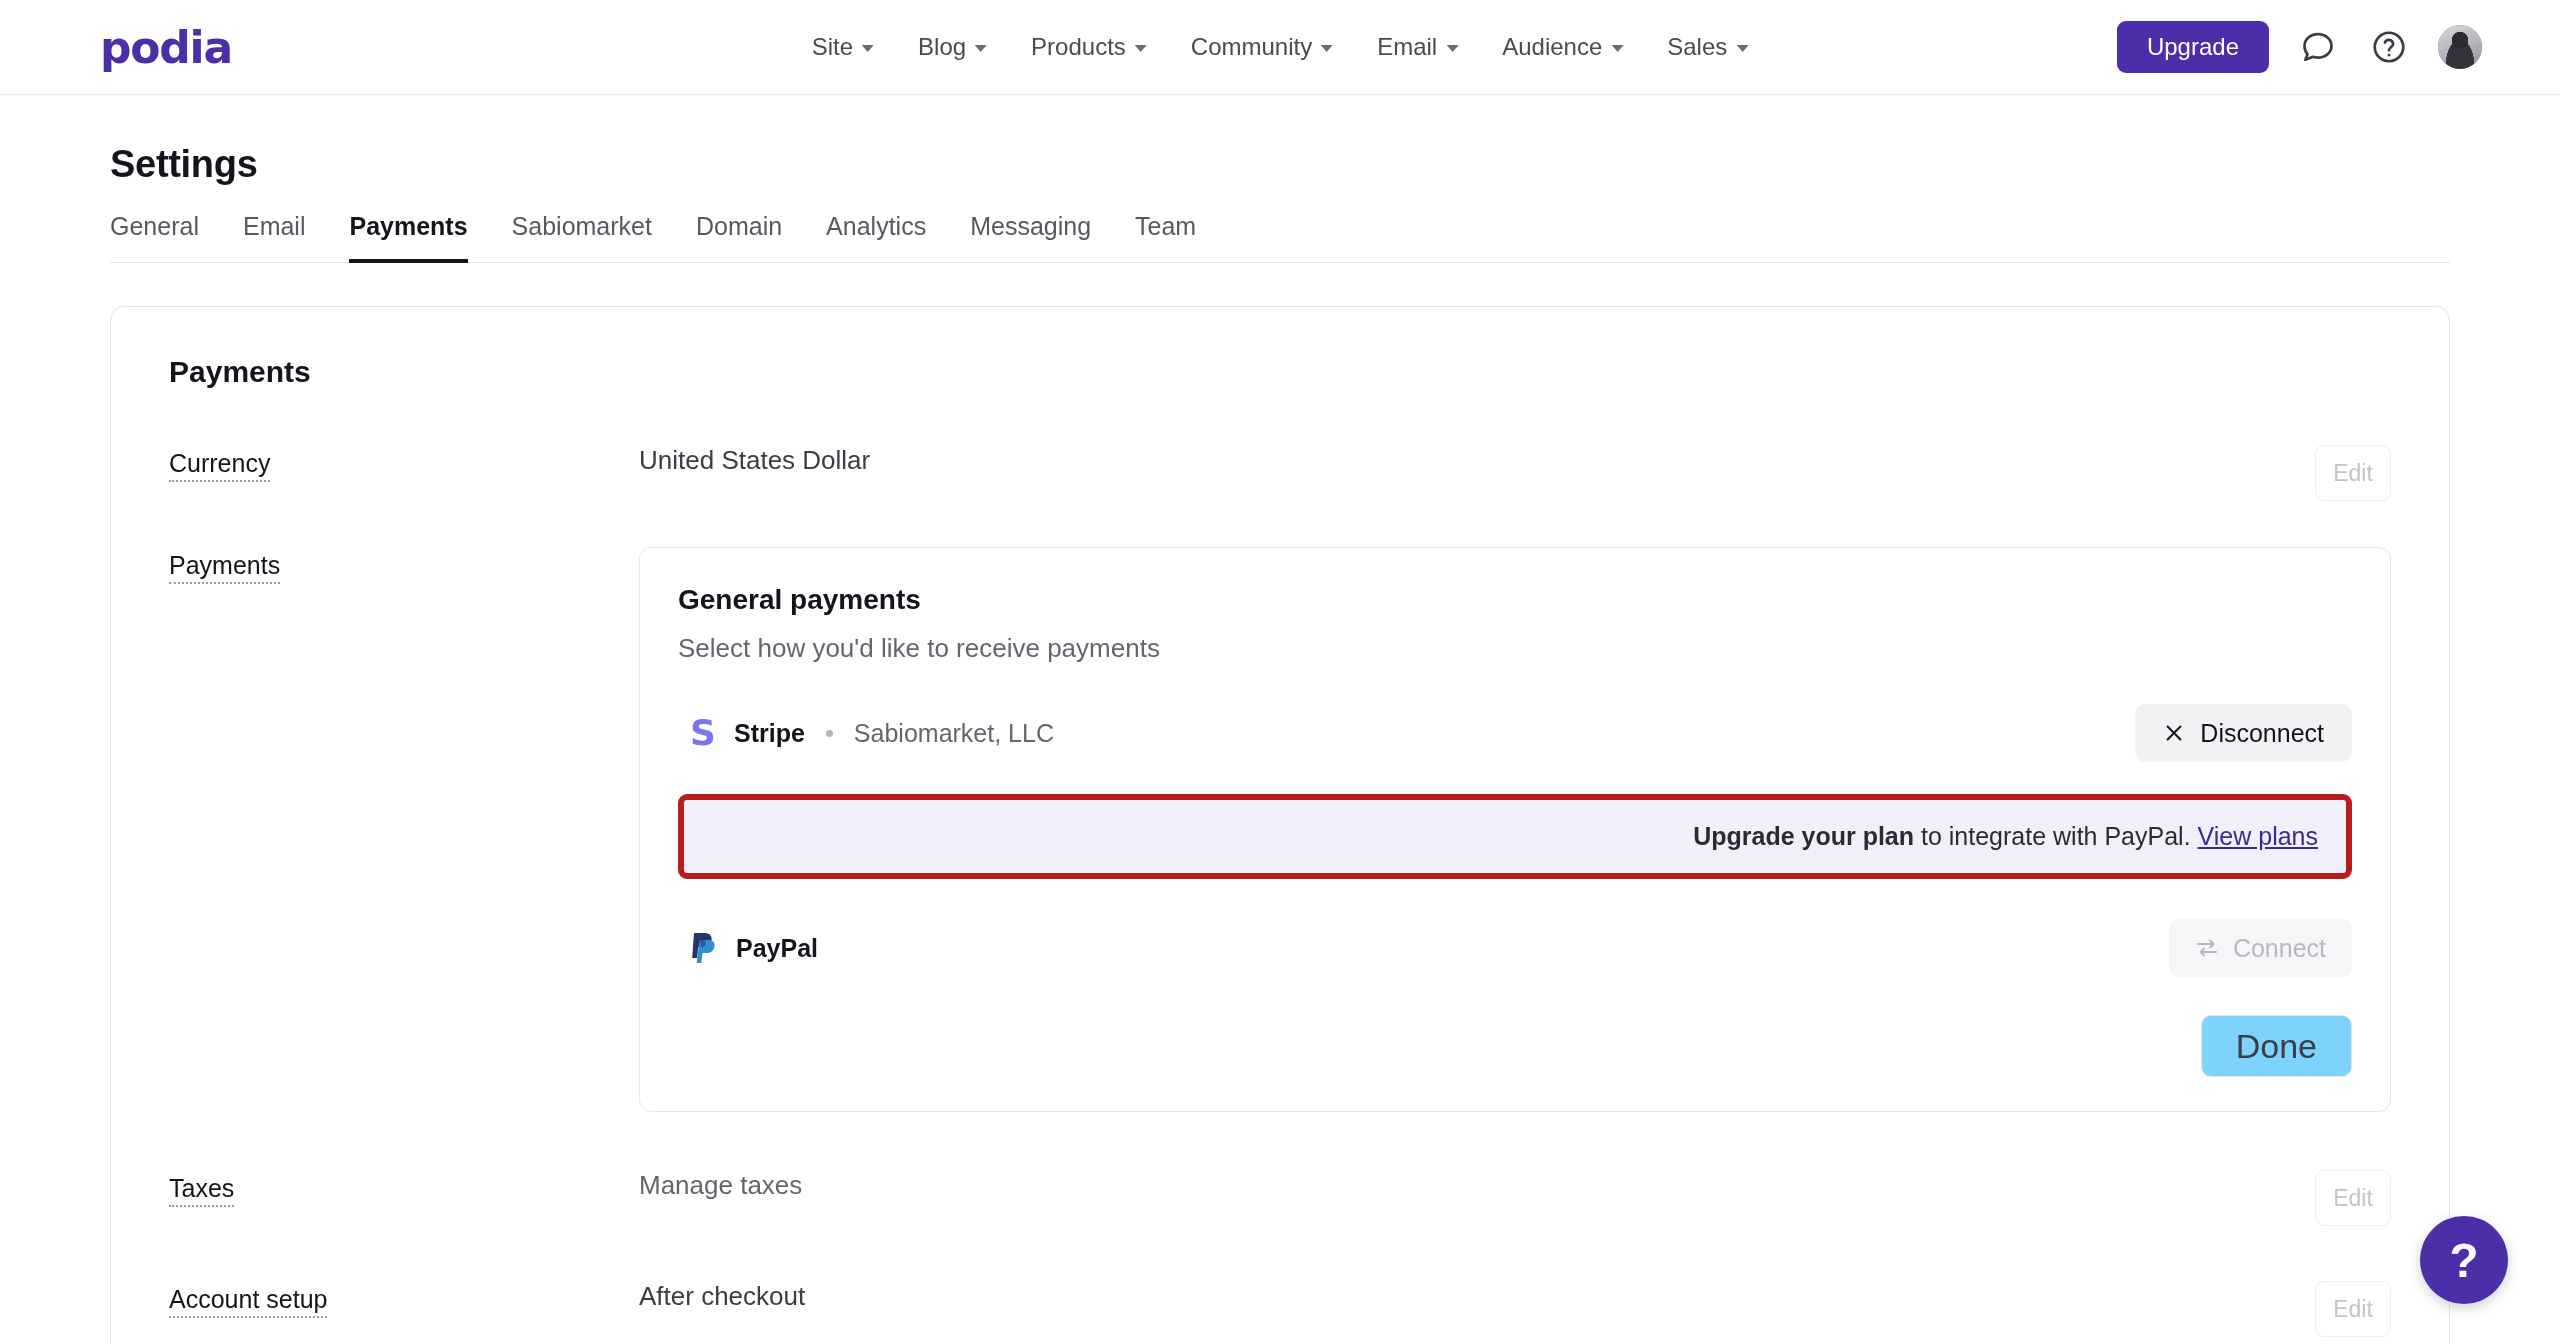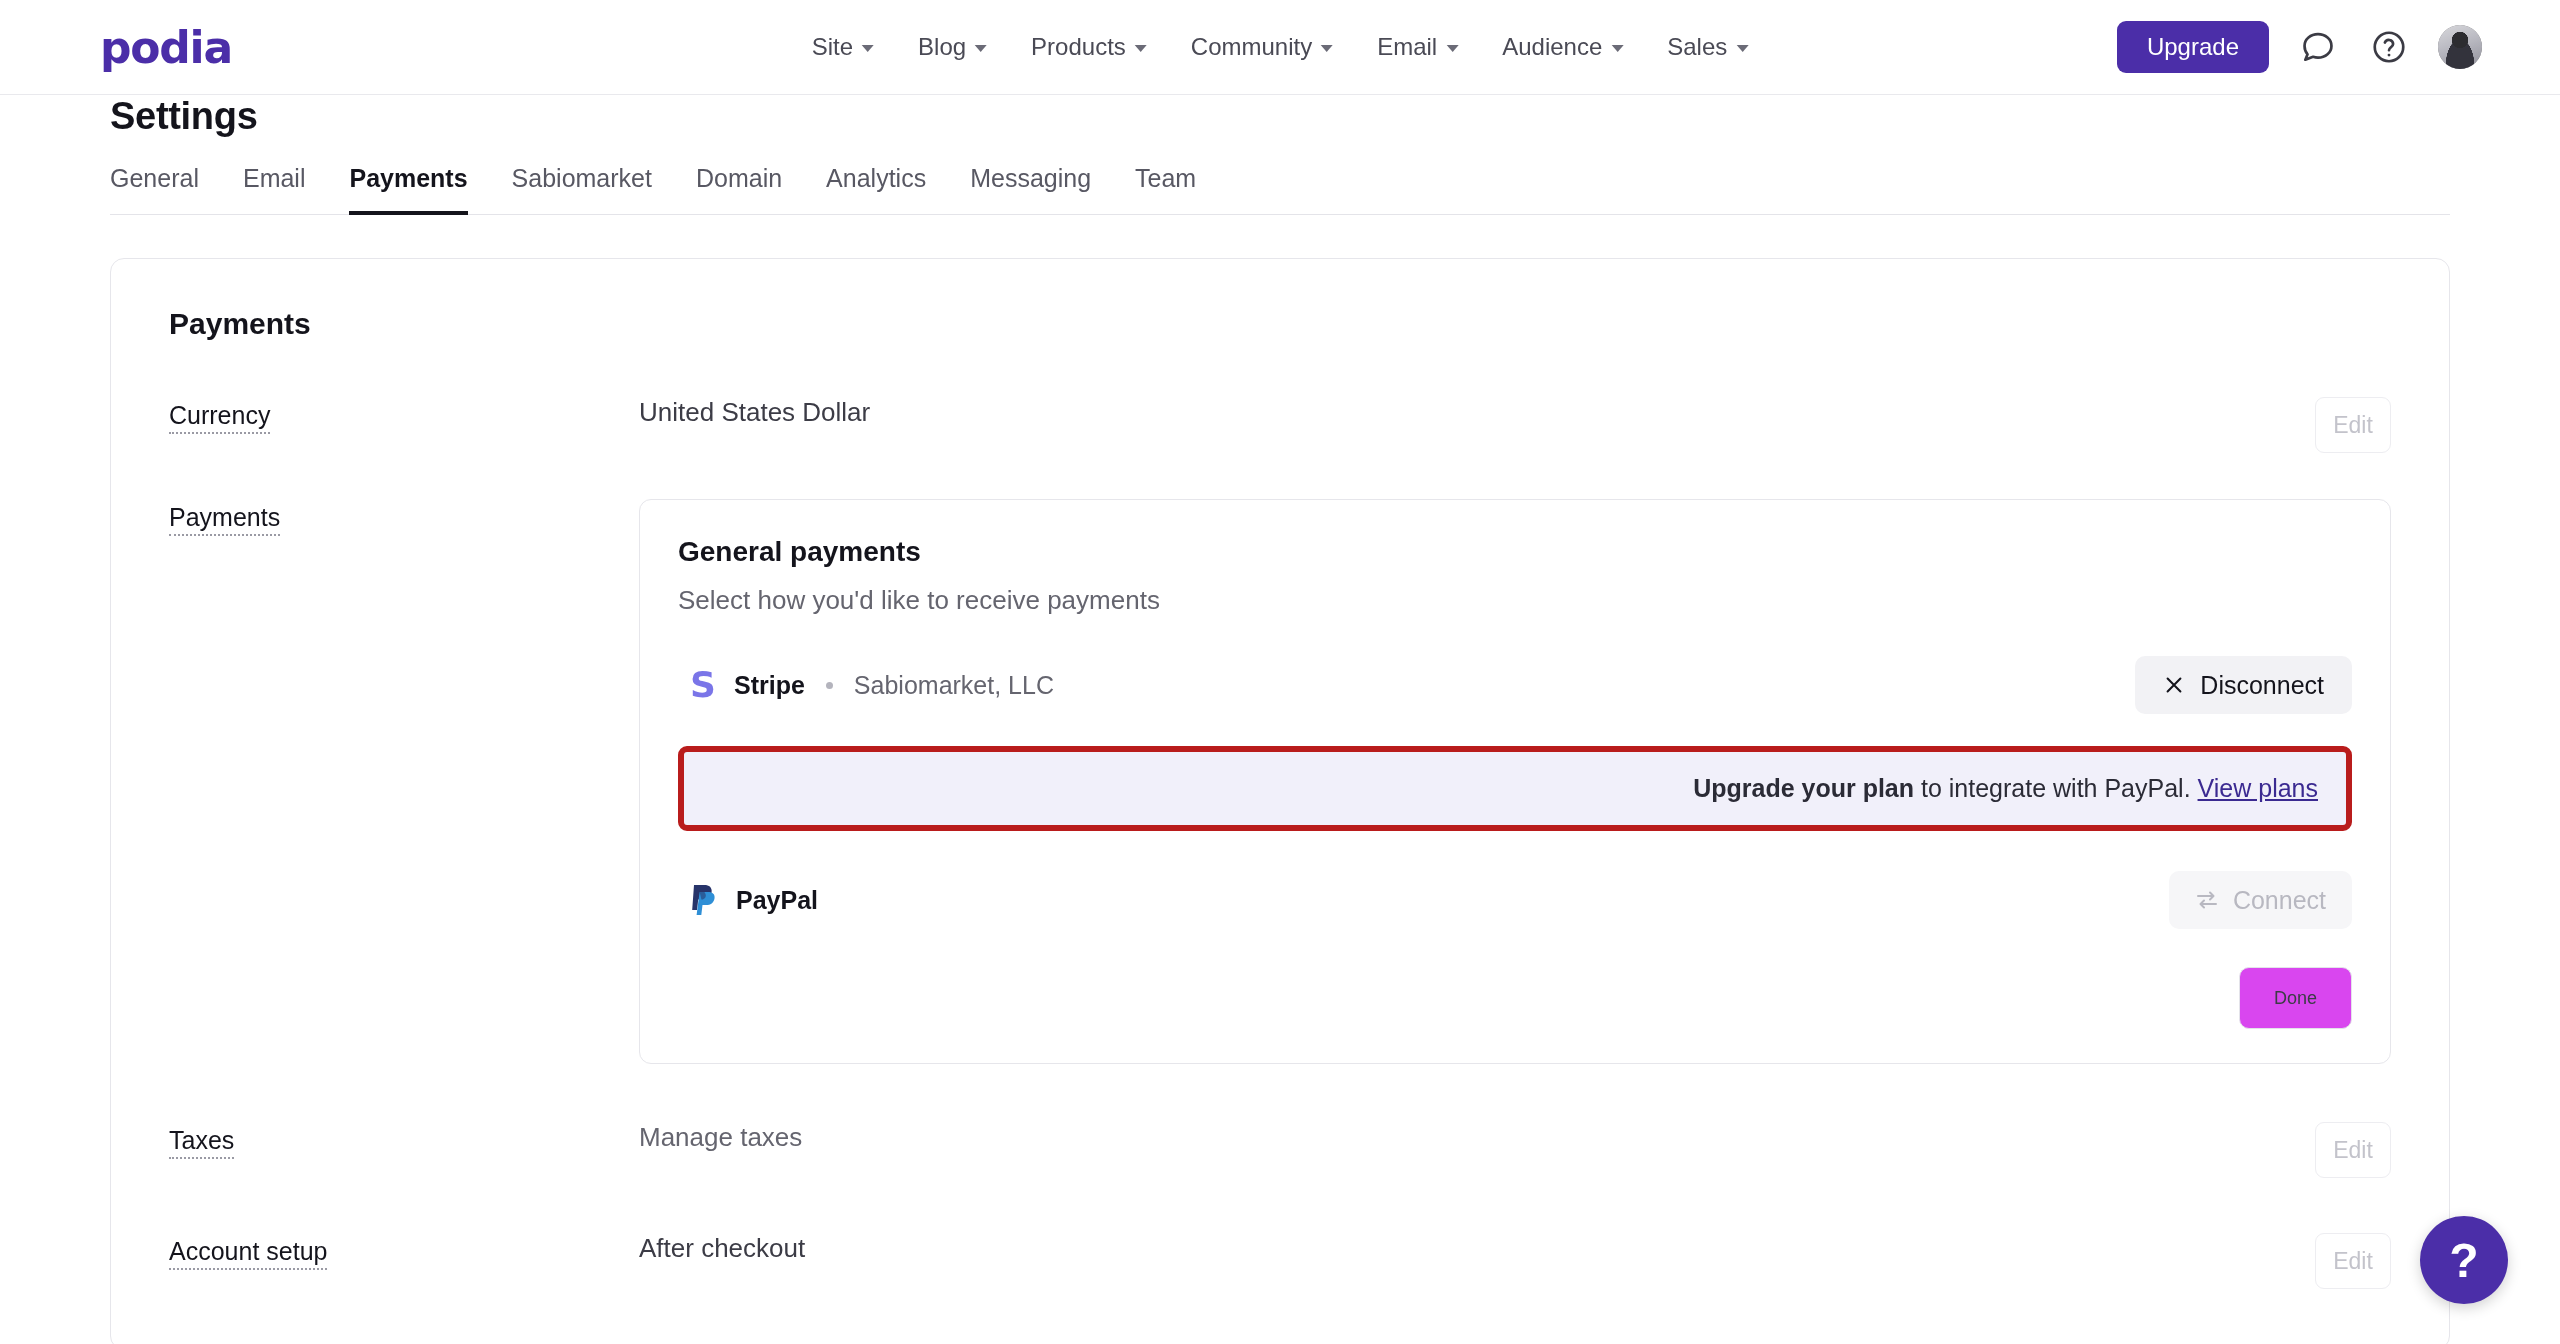--- a/index.html
+++ b/index.html
@@ -96,20 +96,21 @@
   }
 
   
   .page {
     padding: 0 110px;
   }
   .page-title {
     font-size: 38px;
     font-weight: 700;
     color: #14141c;
+    margin-top: 48px;
     letter-spacing: -0.3px;
   }
   .tabs {
     display: flex;
     align-items: flex-end;
     gap: 44px;
     margin-top: 26px;
     border-bottom: 1px solid #e4e4e9;
   }
   .tab {
@@ -268,25 +269,25 @@
   .notice a {
     color: #3b2a91;
     text-decoration: underline;
   }
   .done-wrap {
     display: flex; justify-content: flex-end;
     margin-top: 36px;
   }
   .done-btn {
     border: 1px solid #e3e3e9;
-    background: #d946ef;
+    background: #7dd3fc;
     border-radius: 10px;
     height: 62px;
     padding: 0 34px;
-    font-size: 18px;
+    font-size: 34px;
     color: #3c3c46;
     font-family: "Liberation Sans", sans-serif;
     cursor: pointer;
   }
 
   
   .stripe-logo {
     width: 30px; height: 38px;
     display: flex; align-items: center; justify-content: center;
     font-size: 36px;

